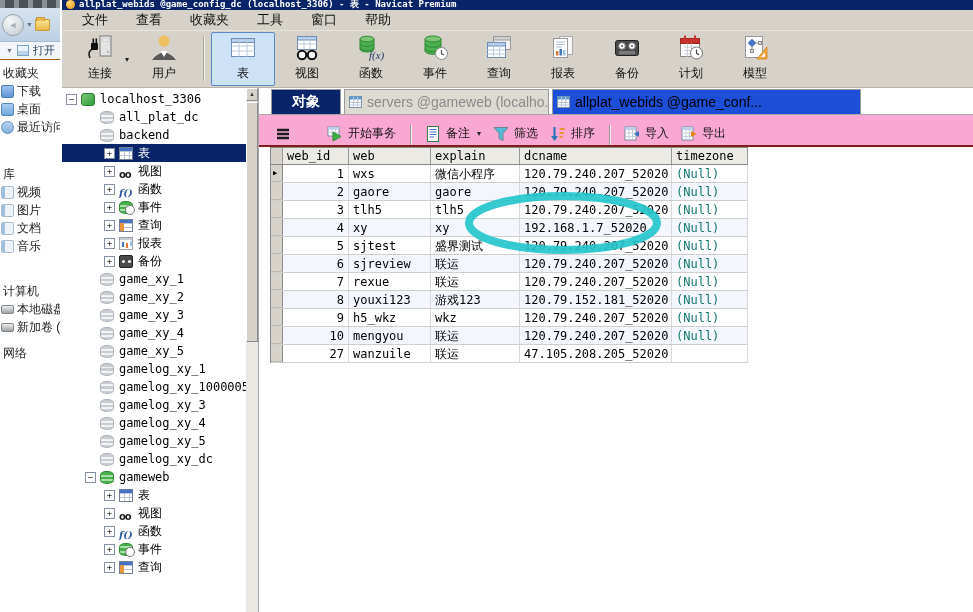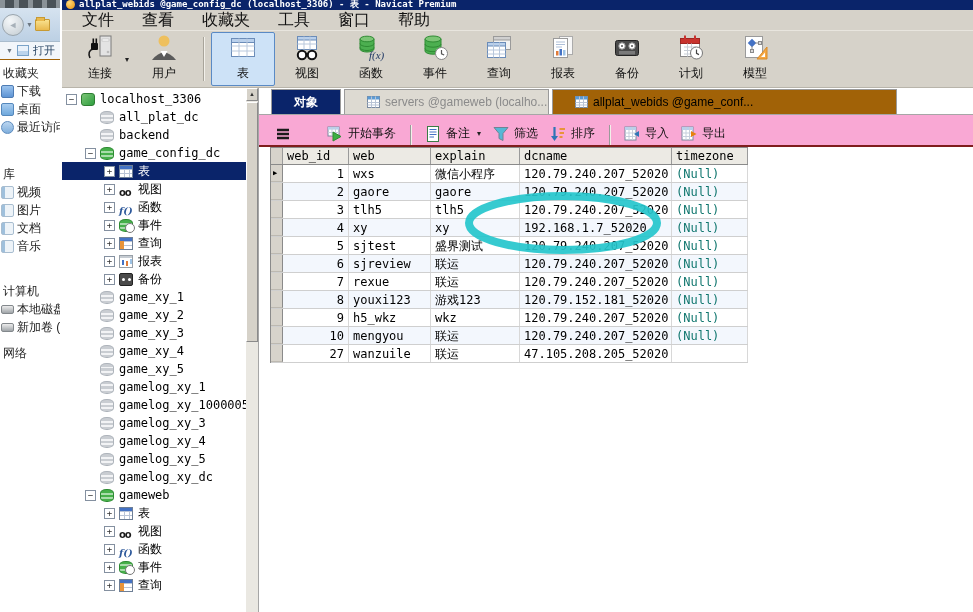--- a/index.html
+++ b/index.html
@@ -26,21 +26,21 @@
   .eitem[data-icon="recent"] .eicon{background:linear-gradient(#BBD6F0,#7FAEDC);border:1px solid #5E8CBE;border-radius:50%}
   .eitem[data-icon="library"] .eicon{background:linear-gradient(90deg,#9FC0DC 0 3px,#EDF3F8 3px);border:1px solid #A8BDD0}
   .eitem[data-icon="disk"] .eicon{height:9px;background:linear-gradient(#EDEDED,#9FA4A8);border:1px solid #83888C;border-radius:2px}
   .eitem:not([data-icon]) .eicon{display:none}
 
   
   .navicat{position:absolute;left:62px;top:0;width:911px;height:612px;background:#D6D2C9}
   .titlebar{height:10px;background:#0A246A;color:#fff;overflow:hidden;display:flex;align-items:flex-end;gap:4px;padding-left:4px;
     font:bold 9px/11px "DejaVu Sans Mono","Liberation Mono",monospace;white-space:nowrap}
   .app-ball{width:9px;height:9px;border-radius:50%;background:radial-gradient(circle at 35% 30%,#FFD97A,#E8920C);flex:none;margin-bottom:1px}
-  .menubar{height:20px;background:#D6D2C9;display:flex;align-items:center;padding-left:6px;font-size:16px;color:#111}
+  .menubar{height:20px;background:#D6D2C9;display:flex;align-items:center;padding-left:6px;font-size:13px;color:#111}
   .menu-item{padding:2px 14px}
   .toolbar{height:58px;background:#D6D2C9;border-top:1px solid #E8E5DE;border-bottom:1px solid #B8B4AA;display:flex;align-items:stretch;padding:1px 0 1px 6px}
   .tbtn{width:64px;display:flex;flex-direction:column;align-items:center;justify-content:flex-end;padding:3px 0;gap:2px;font-size:12px;color:#111;border:1px solid transparent}
   .tbtn svg{width:30px;height:30px;flex:none}
   .tbtn.selected{background:#CDE2F7;border:1px solid #5A8AC5;border-radius:2px}
   .tbtn .drop-caret{position:absolute;font-size:8px;color:#222}
   .tsep{width:1px;background:#A8A49A;margin:5px 7px;box-shadow:1px 0 0 #F2F0EA}
   .conn-wrap{position:relative}
   .conn-wrap .drop-caret{right:2px;top:22px}
 
@@ -75,24 +75,24 @@
   .trow[data-icon="report"] .ti::before{content:"";position:absolute;left:2px;bottom:2px;width:2px;height:5px;background:#4472C4;box-shadow:4px 1px 0 #E07B39,8px -1px 0 #9DC3E6}
   .trow[data-icon="backup"] .ti{background:#4A4A4A;border:1px solid #222;border-radius:2px}
   .trow[data-icon="backup"] .ti::before{content:"";position:absolute;left:2px;top:4px;width:3px;height:3px;border-radius:50%;background:#fff;box-shadow:6px 0 0 #fff}
   .tree-scroll{position:absolute;right:0;top:0;width:12px;bottom:0;background:#EAE8E2}
   .ts-up{height:13px;background:#D6D2C9;border:1px solid;border-color:#FFF #8A8A8A #8A8A8A #FFF;font-size:6px;line-height:11px;text-align:center;color:#333}
   .ts-thumb{position:absolute;left:0;top:14px;width:12px;height:240px;background:#D6D2C9;border:1px solid;border-color:#FFF #8A8A8A #8A8A8A #FFF}
 
   
   .content{flex:1;background:#fff;position:relative;overflow:hidden}
   .tabs{height:27px;display:flex;align-items:flex-end;background:#fff;border-bottom:1px solid #A6A6A6;padding-left:12px}
-  .tab{height:25px;display:flex;align-items:center;gap:5px;padding:0 22px;border:1px solid #9A9A9A;border-bottom:none;font-size:12px;margin-right:3px;white-space:nowrap;overflow:hidden}
+  .tab{height:25px;display:flex;align-items:center;gap:5px;padding:0 4px;border:1px solid #9A9A9A;border-bottom:none;font-size:14px;margin-right:3px;white-space:nowrap;overflow:hidden}
   .tab.objects{background:#0A246A;color:#fff;width:70px;justify-content:center;font-weight:bold}
   .tab.inactive{background:#DDDAD2;color:#8B8B8B;width:205px}
-  .tab.active{background:#a16207;color:#000;width:345px}
+  .tab.active{background:#1d4ed8;color:#000;width:309px}
   .tab svg{width:13px;height:12px;flex:none}
 
   .gtb{height:32px;background:#f9a8d4;border-bottom:2px solid #7f1d1d;display:flex;align-items:flex-end;padding:0 10px;font-size:12px;color:#111}
   .gbtn{display:flex;align-items:center;gap:5px;padding:3px 6px;white-space:nowrap}
   .gbtn svg{width:16px;height:16px;flex:none}
   .hamburger{margin-right:24px}
   .gsep{width:1px;height:20px;background:#9A9A9A;box-shadow:1px 0 0 #F2F0EA;margin:0 8px}
   .gcaret{font-size:8px;color:#222;margin-left:2px}
 
   
@@ -349,25 +349,20 @@
               <span class="ti"></span>
               <span>all_plat_dc</span>
             </div>
 
             <div class="trow" data-icon="db-gray" style="--indent: 1;">
               <span class="exp"></span>
               <span class="ti"></span>
               <span>backend</span>
             </div>
 
-            <div class="trow" data-icon="db-green" data-exp="minus" style="--indent: 1;">
-              <span class="exp"></span>
-              <span class="ti"></span>
-              <span>game_config_dc</span>
-            </div>
 
             <div class="trow selected" data-icon="table" data-exp="plus" style="--indent: 2;">
               <span class="exp"></span>
               <span class="ti"></span>
               <span>表</span>
             </div>
 
             <div class="trow" data-icon="view" data-exp="plus" style="--indent: 2;">
               <span class="exp"></span>
               <span class="ti"></span>

